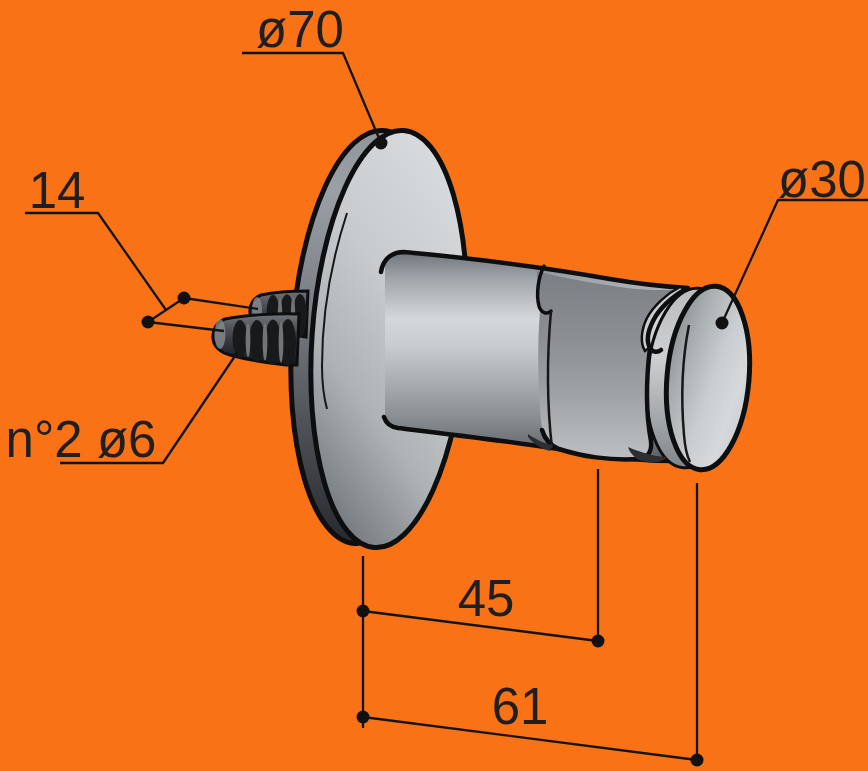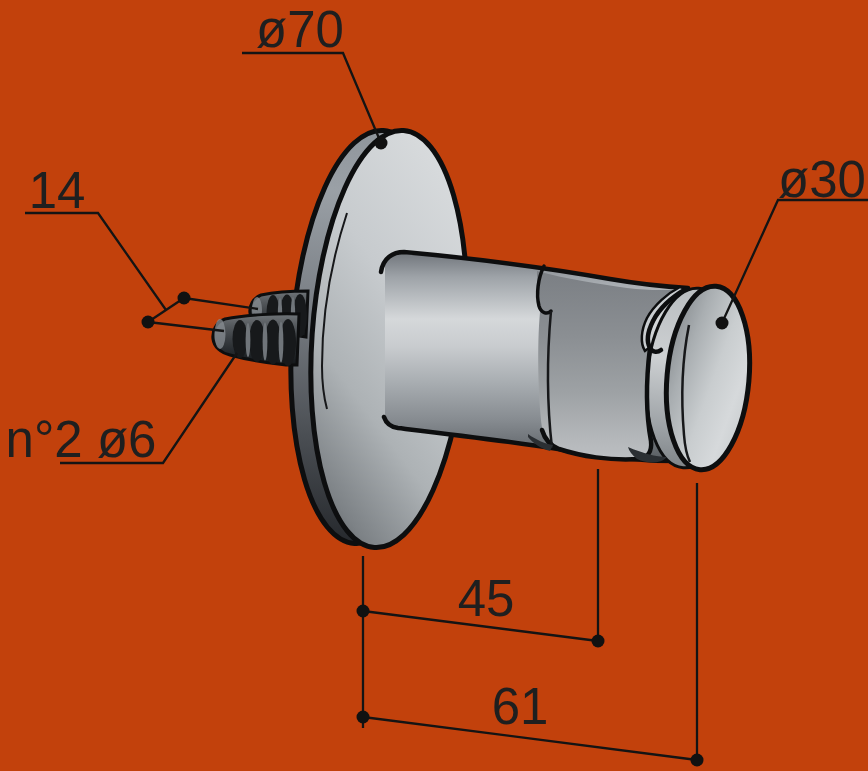--- a/index.html
+++ b/index.html
@@ -1,19 +1,19 @@
 <!DOCTYPE html>
 <html><head>
 <meta charset="utf-8">
 <style>
   html,body{margin:0;padding:0;background:#ffffff;}
   .canvas{
     position:relative;
     width:868px;height:771px;
-    background:#c2410c;
+    background:#f97316;
     overflow:hidden;
     font-family:"Liberation Sans", sans-serif;
   }
   svg{display:block;}
   text.dim{
     font-family:"Liberation Sans", sans-serif;
     font-size:51px;
     fill:#1f1f1f;
     text-anchor:middle;
   }

